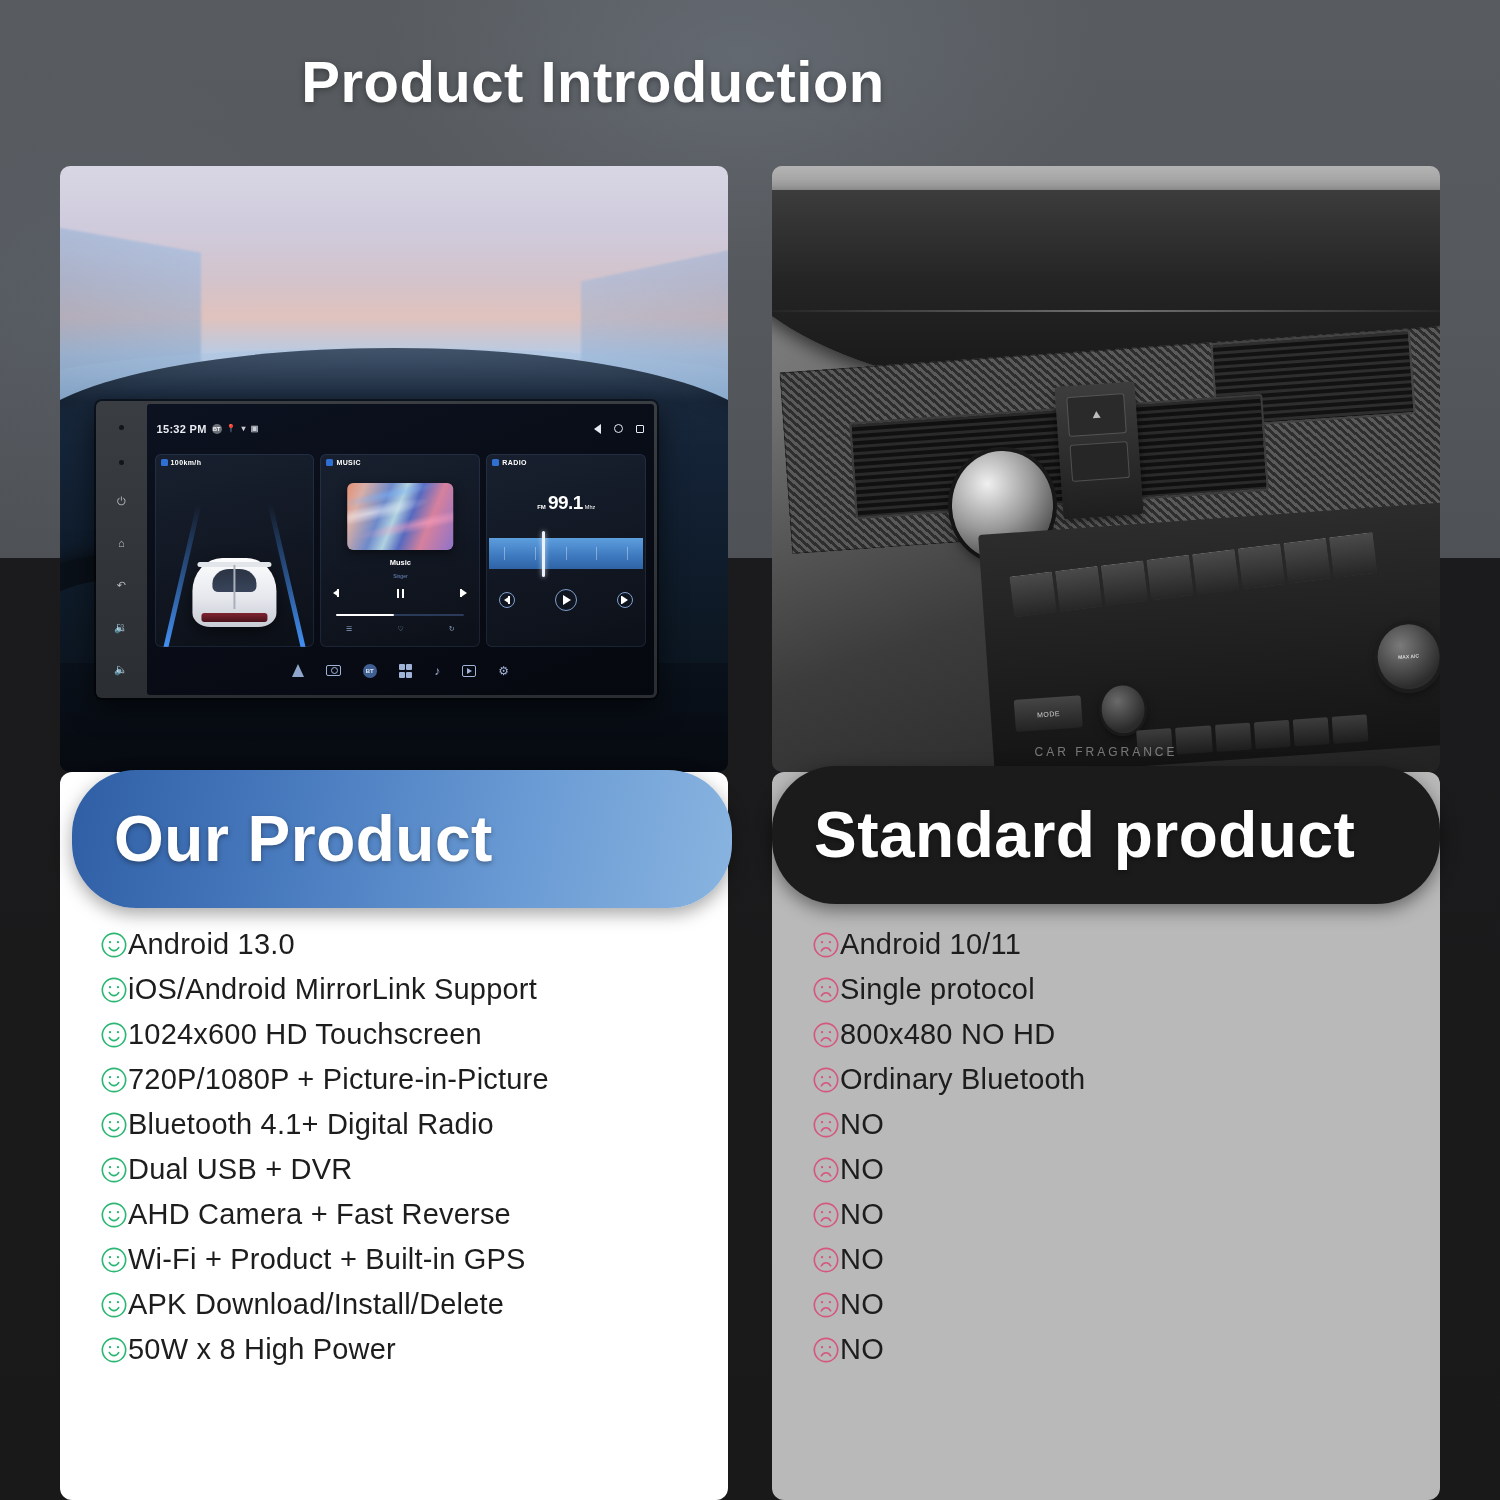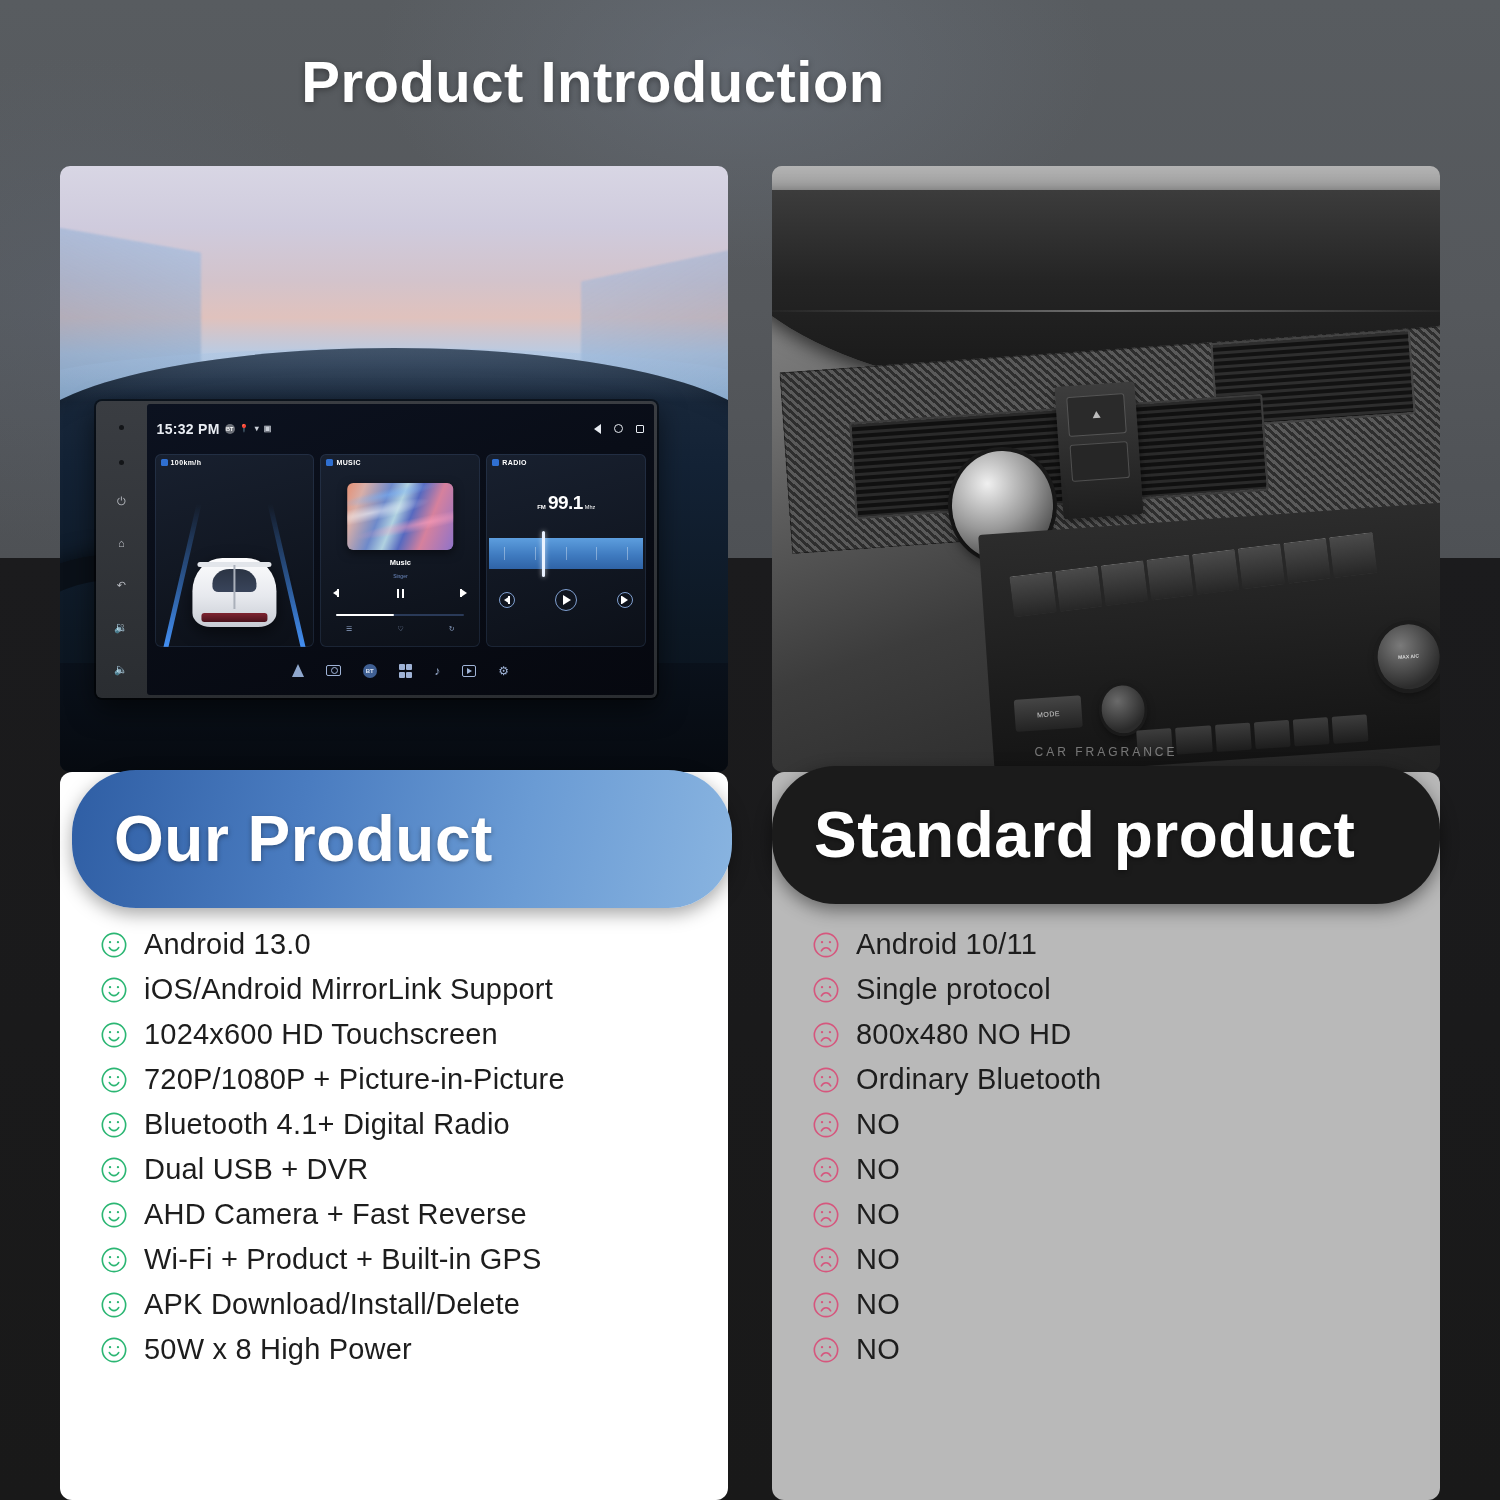--- a/index.html
+++ b/index.html
@@ -102,21 +102,21 @@
     border-radius:3px; position:relative; overflow:hidden;
     display:flex; flex-direction:column;
   }
 
   
   .sbar{
     height:17%; display:flex; align-items:center;
     padding:0 10px; color:#e9edf3; font-size:9px; font-weight:bold;
     gap:5px;
   }
-  .sbar .time{ font-size:14px; letter-spacing:.3px; }
+  .sbar .time{ font-size:11px; letter-spacing:.3px; }
   .s-ic{ font-size:8px; color:#c9ced6; display:inline-flex; align-items:center; }
   .bt-badge{
     width:10px;height:10px;border-radius:50%;background:#6c7078;color:#fff;
     font-size:5.5px; display:flex; align-items:center; justify-content:center;
     font-weight:bold;
   }
   .sbar .spacer{ flex:1; }
   .navbtns{ display:flex; gap:13px; align-items:center; color:#e7ebf1; }
   .nb-tri{ width:0;height:0;border-top:5px solid transparent;border-bottom:5px solid transparent;border-right:7px solid #e7ebf1; }
   .nb-cir{ width:9px;height:9px;border:1.6px solid #e7ebf1;border-radius:50%; }
@@ -375,21 +375,21 @@
     left:0; width:668px; top:-6px;
     background:#1b1b1b;
     box-shadow:0 6px 18px rgba(0,0,0,.45);
   }
 
   .feature-list{
     position:absolute; left:0; top:150px; width:100%;
     padding:0 40px;
   }
   .feature{
-    display:flex; align-items:center; gap:16px;
+    display:flex; align-items:center; 
     height:45px;
   }
   .feature-label{
     font-size:29px; color:#1d1d1d; font-weight:400;
     white-space:nowrap; letter-spacing:.2px;
   }
   .card.std .feature-label{ color:#1d1d1d;text-align:right; }
 
   
   .face{ width:28px; height:28px; flex:0 0 28px; position:relative; }

